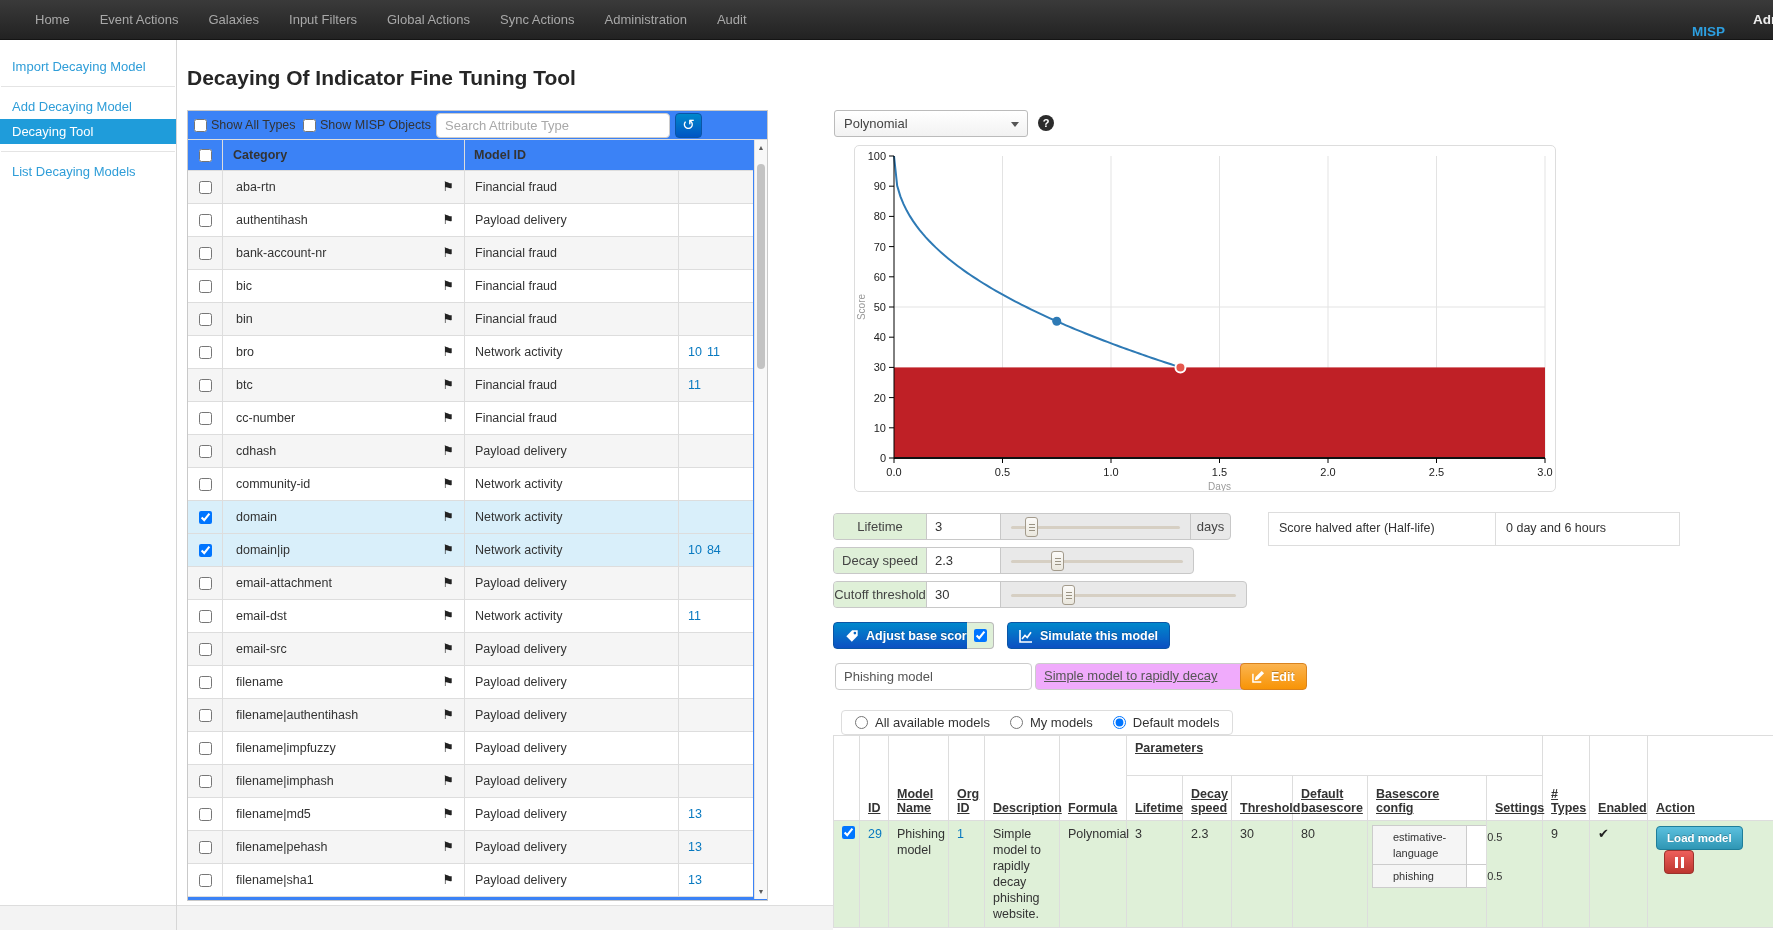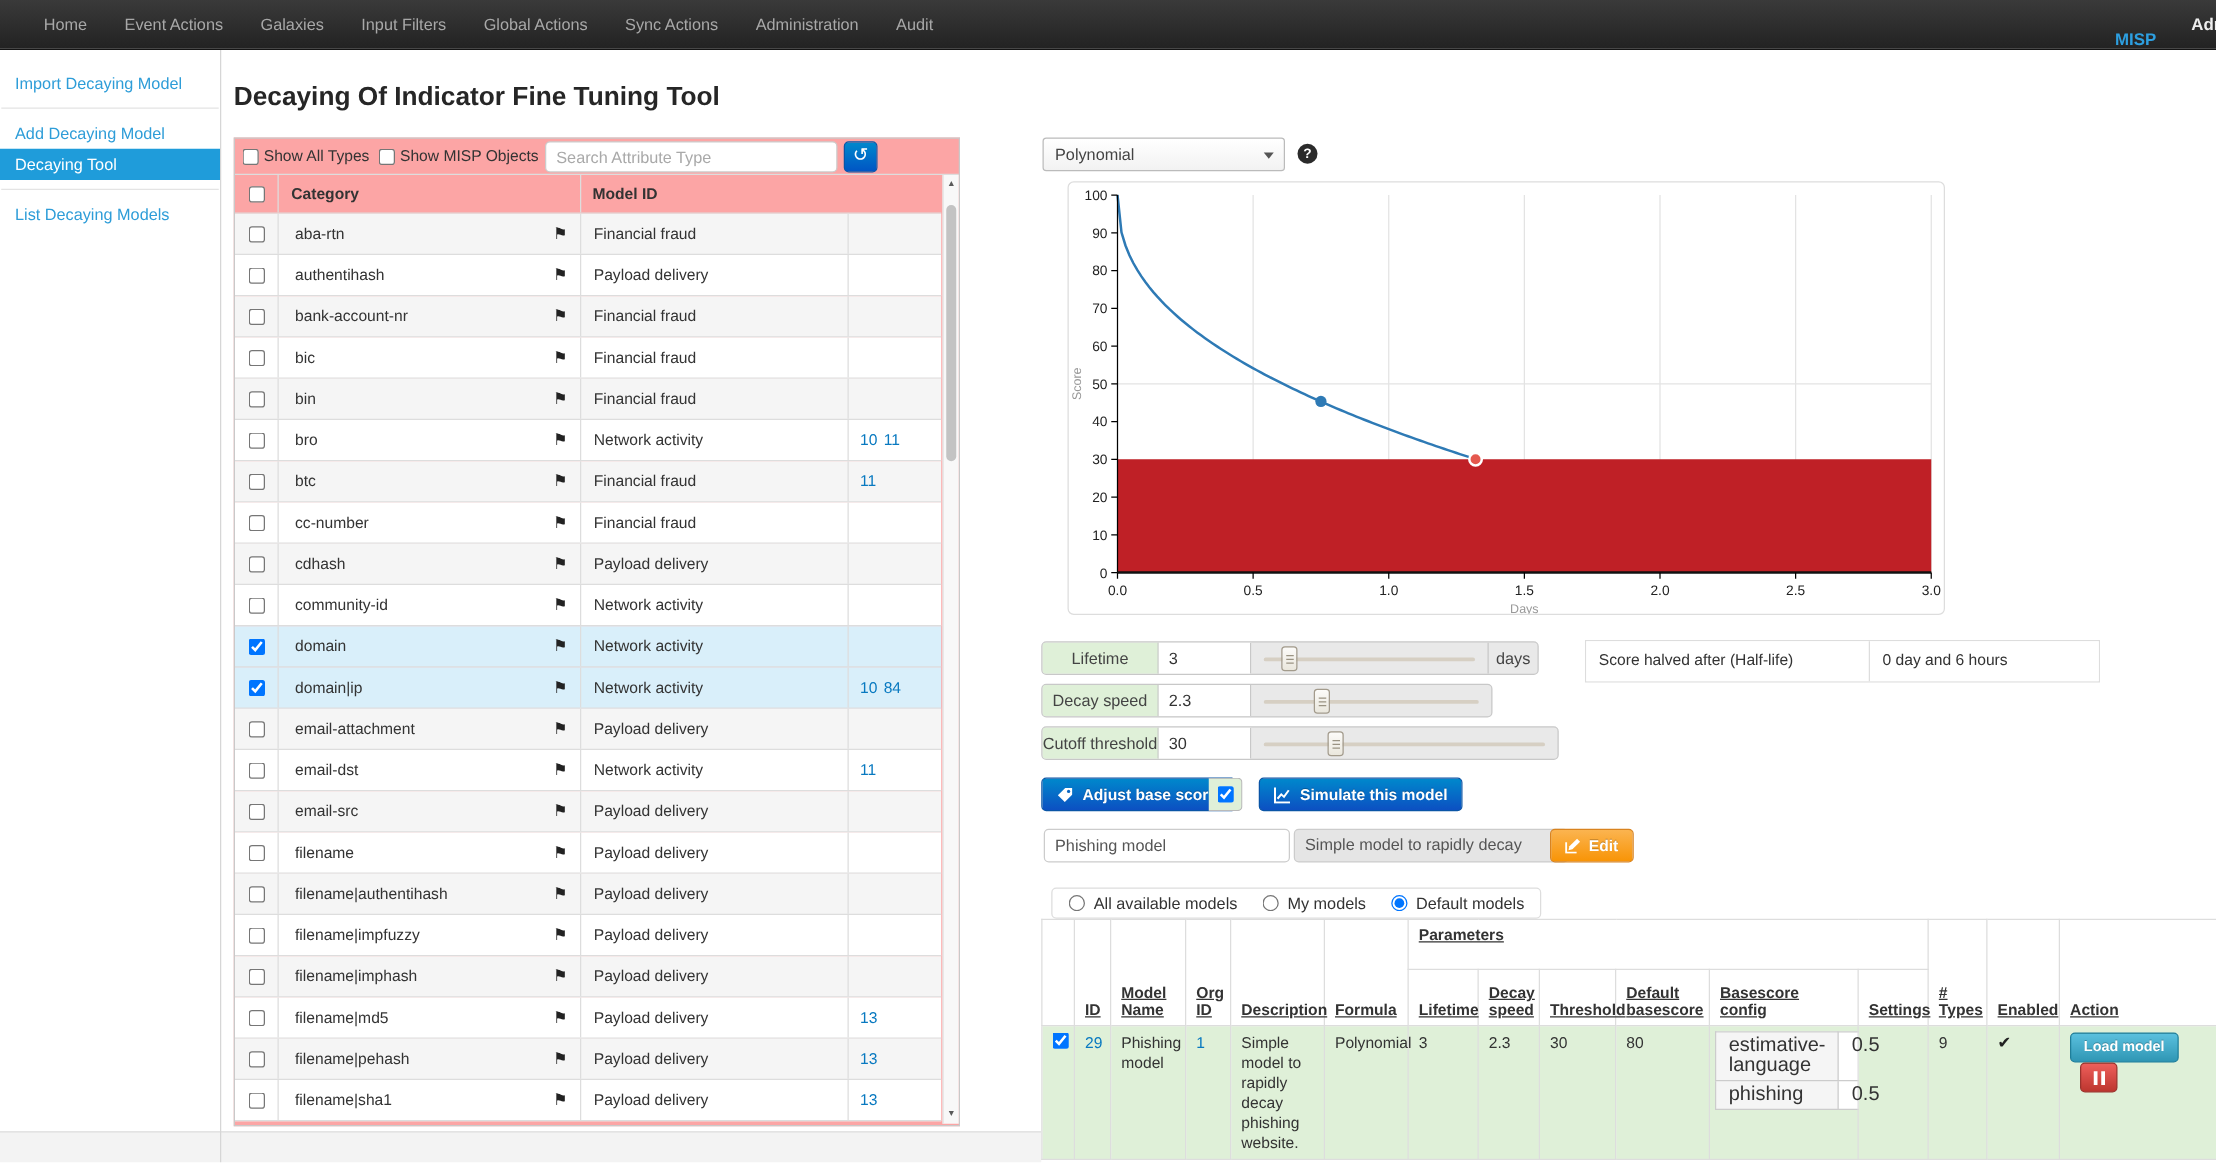--- a/index.html
+++ b/index.html
@@ -25,21 +25,21 @@
   #sidebar { position:absolute; left:0; top:40px; width:176px; padding-top:14px; z-index:2; }
   .side-item { display:block; padding:5px 12px; font-size:13px; color:#2e9dd8; cursor:pointer; }
   .side-item.active { background:#1f9cda; color:#fff; }
   .side-divider { border-top:1px solid #e4e4e4; margin:7px 1px; }
   #side-border { position:absolute; left:176px; top:40px; width:1px; height:890px; background:#d6d6d6; }
 
   #page-title { position:absolute; left:187px; top:66px; font-size:21px; font-weight:bold; color:#262626; }
 
   
   #attr-panel { position:absolute; left:187px; top:110px; width:581px; height:791px;
-    border:1px solid #c9c9c9; background:#fca5a5; z-index:2; }
+    border:1px solid #c9c9c9; background:#3b82f6; z-index:2; }
   #filter-row { position:relative; height:29px; border-bottom:1px solid #ddd; font-size:12.5px; }
   #filter-row label { color:#333; }
   #cb-show-all { position:absolute; left:6px; top:8px; }
   #lbl-show-all { position:absolute; left:23px; top:7px; }
   #cb-show-obj { position:absolute; left:115px; top:8px; }
   #lbl-show-obj { position:absolute; left:132px; top:7px; }
   #attr-search { position:absolute; left:248px; top:2px; width:234px; height:25px;
     border:1px solid #ccc; border-radius:4px; padding:0 8px; font-size:13px; color:#555;
     font-family:"Liberation Sans",sans-serif; }
   #attr-search::placeholder { color:#a9a9a9; }
@@ -128,21 +128,21 @@
     background:#dff0d8; border:1px solid #b9b9b9; border-left:none; border-radius:0 4px 4px 0;
     text-align:center; z-index:2; }
   #adjust-cb-cell input { margin-top:6px; }
   #simulate-btn { position:absolute; left:1007px; top:622px; z-index:2; }
 
   #model-name-input { position:absolute; left:835px; top:663px; width:197px; height:27px;
     border:1px solid #ccc; border-radius:4px; padding:0 8px; font-size:13px; color:#555;
     font-family:"Liberation Sans",sans-serif; z-index:2; }
   #model-desc { position:absolute; left:1035px; top:663px; width:220px; height:27px;
     border:1px solid #ccc; border-radius:4px; padding:4px 18px 0 8px; font-size:13px; color:#555;
-    background:#e5e5e5; overflow:hidden; white-space:nowrap; z-index:2; }
+    background:#f0abfc; overflow:hidden; white-space:nowrap; z-index:2;text-decoration:underline; }
   .desc-spin { position:absolute; right:2px; top:2px; width:13px; font-size:6px; line-height:6px;
     color:#666; text-align:center; cursor:pointer; }
   .desc-grip { position:absolute; right:1px; bottom:1px; width:10px; height:10px;
     background:repeating-linear-gradient(135deg, transparent 0 2px, #aaa 2px 3px); cursor:nwse-resize; }
   #edit-btn { position:absolute; left:1240px; top:663px; height:27px; display:inline-flex;
     align-items:center; gap:6px; background:linear-gradient(#fbb450,#f89406);
     border:1px solid #d9831f; border-radius:4px; color:#fff; font-weight:bold; font-size:12.5px;
     padding:0 11px; text-shadow:0 -1px 0 rgba(0,0,0,.25); cursor:pointer; z-index:2; }
 
   
@@ -154,21 +154,21 @@
   
   #models-table { position:absolute; left:833px; top:735px; width:941px; border-collapse:collapse;
     table-layout:fixed; font-size:12.5px; background:#fff; z-index:2; }
   #models-table th, #models-table td { border:1px solid #ddd; padding:5px 8px; text-align:left; }
   #models-table th { background:#fff; font-weight:bold; vertical-align:bottom;text-decoration:underline; }
   #models-table th.group { vertical-align:top; height:40px; }
   #models-table thead tr:last-child th { height:45px; }
   #models-table tbody td { background:#dff0d8; vertical-align:top; line-height:16px; }
   .link { color:#0879c0; cursor:pointer; }
   .bs-table { border-collapse:collapse; width:100%; background:#fff; }
-  .bs-table td { padding:3px 10px !important; border:1px solid #ccc !important; font-size:16px; }
+  .bs-table td { padding:3px 20px !important; border:1px solid #ccc !important; font-size:11px; }
   .bs-key { background:#f5f5f5 !important; width:72px; }
   .bs-val { background:#fff !important; }
   .btn-info { display:inline-flex; align-items:center; background:linear-gradient(#5bc0de,#2f96b4);
     border:1px solid #1f7e9a; border-radius:4px; color:#fff; font-weight:bold; font-size:11.5px;
     height:24px; padding:0 10px; text-shadow:0 -1px 0 rgba(0,0,0,.25); cursor:pointer; }
   .btn-danger { display:inline-flex; align-items:center; justify-content:center; gap:3px;
     background:linear-gradient(#ee5f5b,#bd362f); border:1px solid #99332d; border-radius:4px;
     width:30px; height:24px; margin-left:8px; cursor:pointer; vertical-align:top; }
   .pause-bar { width:3px; height:11px; background:#fff; display:inline-block; }
   .check-glyph { font-size:13px; color:#222; }

